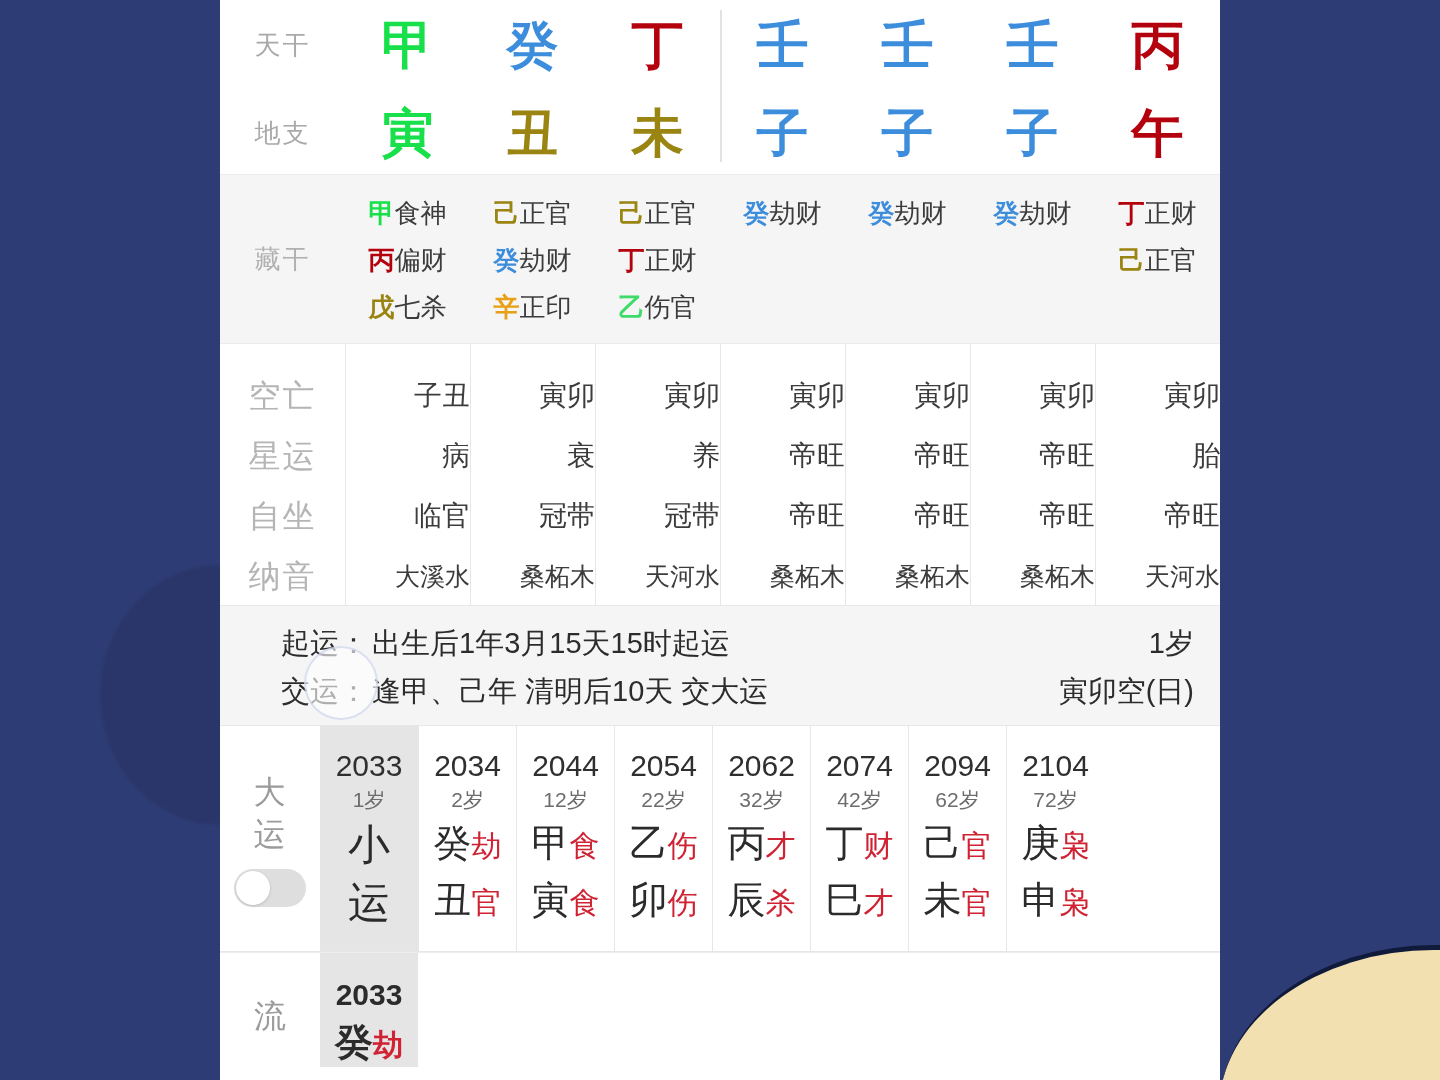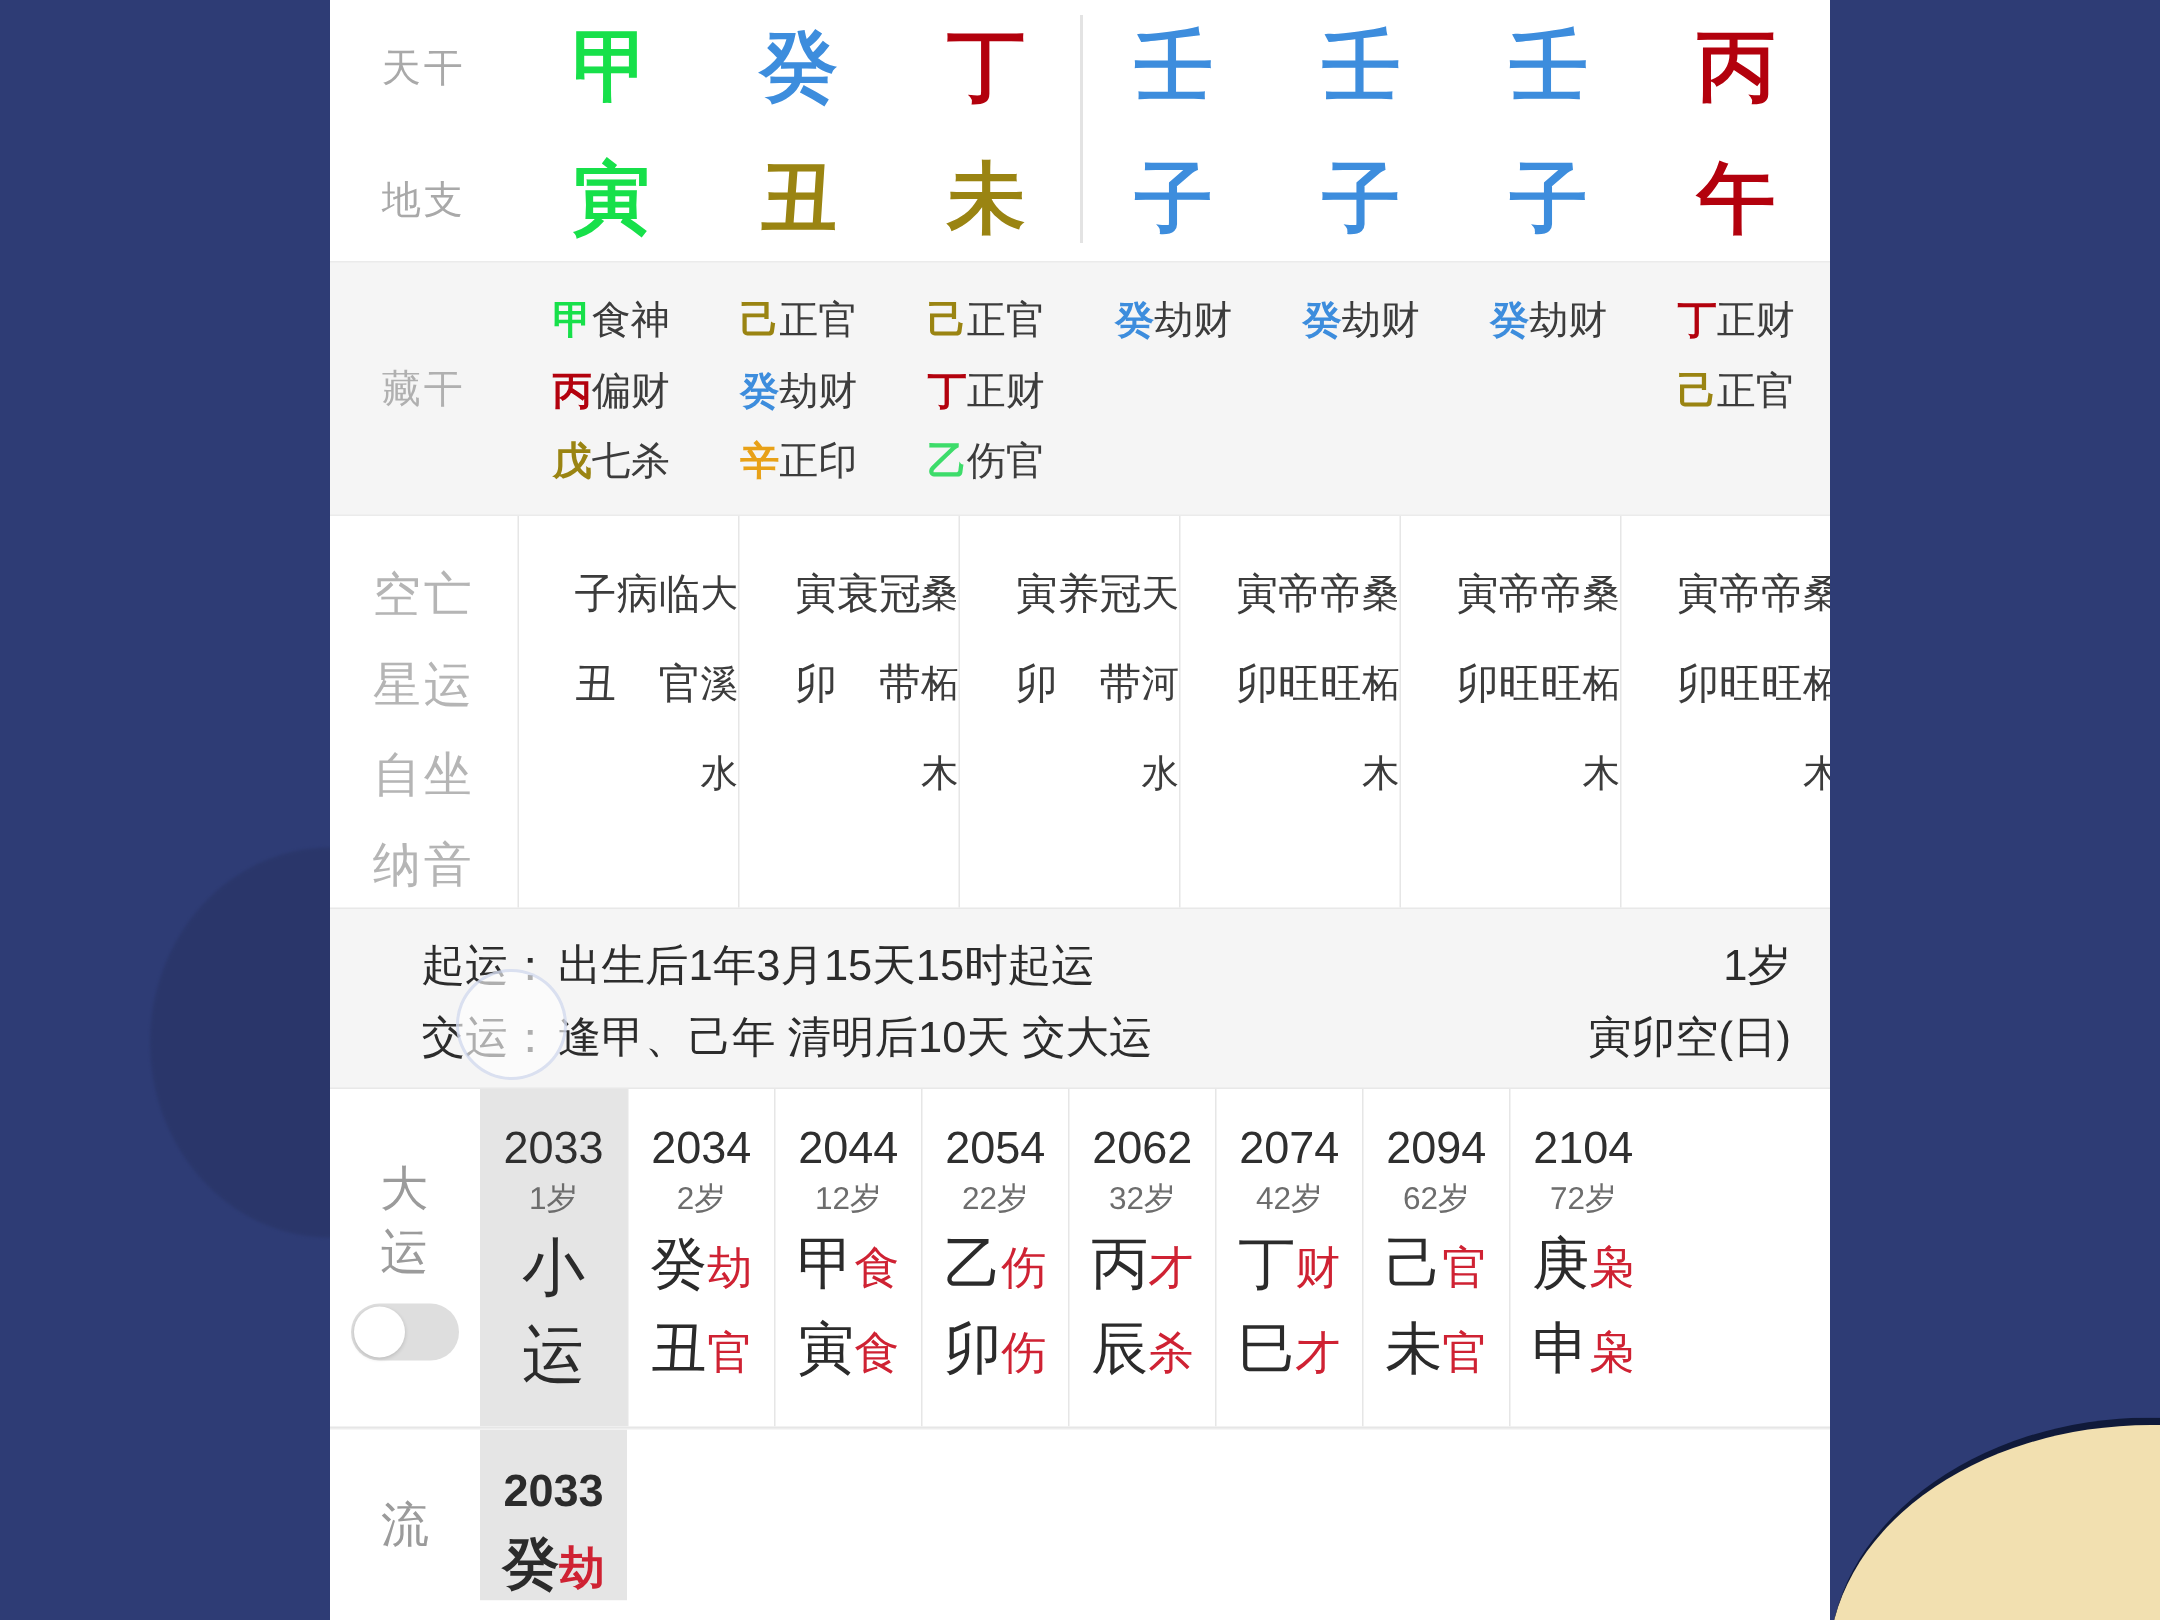--- a/index.html
+++ b/index.html
@@ -120,25 +120,24 @@
     justify-content: flex-start;
     padding-top: 22px;
   }
   #info .row-label .lbl {
     height: 60px; line-height: 60px;
     font-size: 32px; color: #b5b5b5;
   }
   #info-cols { flex: 1; display: flex; }
   .info-col {
     flex: 1 1 0;
-    display: flex; flex-direction: row;
-    align-items: flex-start;
+    display: flex; flex-direction: column;
+    align-items: flex-end;
     padding-top: 22px;
     border-left: 1px solid #e6e6e6;
-    padding-left: 37px;
   }
   .info-col .cell {
     height: 60px; line-height: 60px;
     font-size: 28px; color: #3c3c3c;
   }
   .info-col .cell.small { font-size: 25px; }
 
   
   #qiyun {
     background: #f5f5f5;

